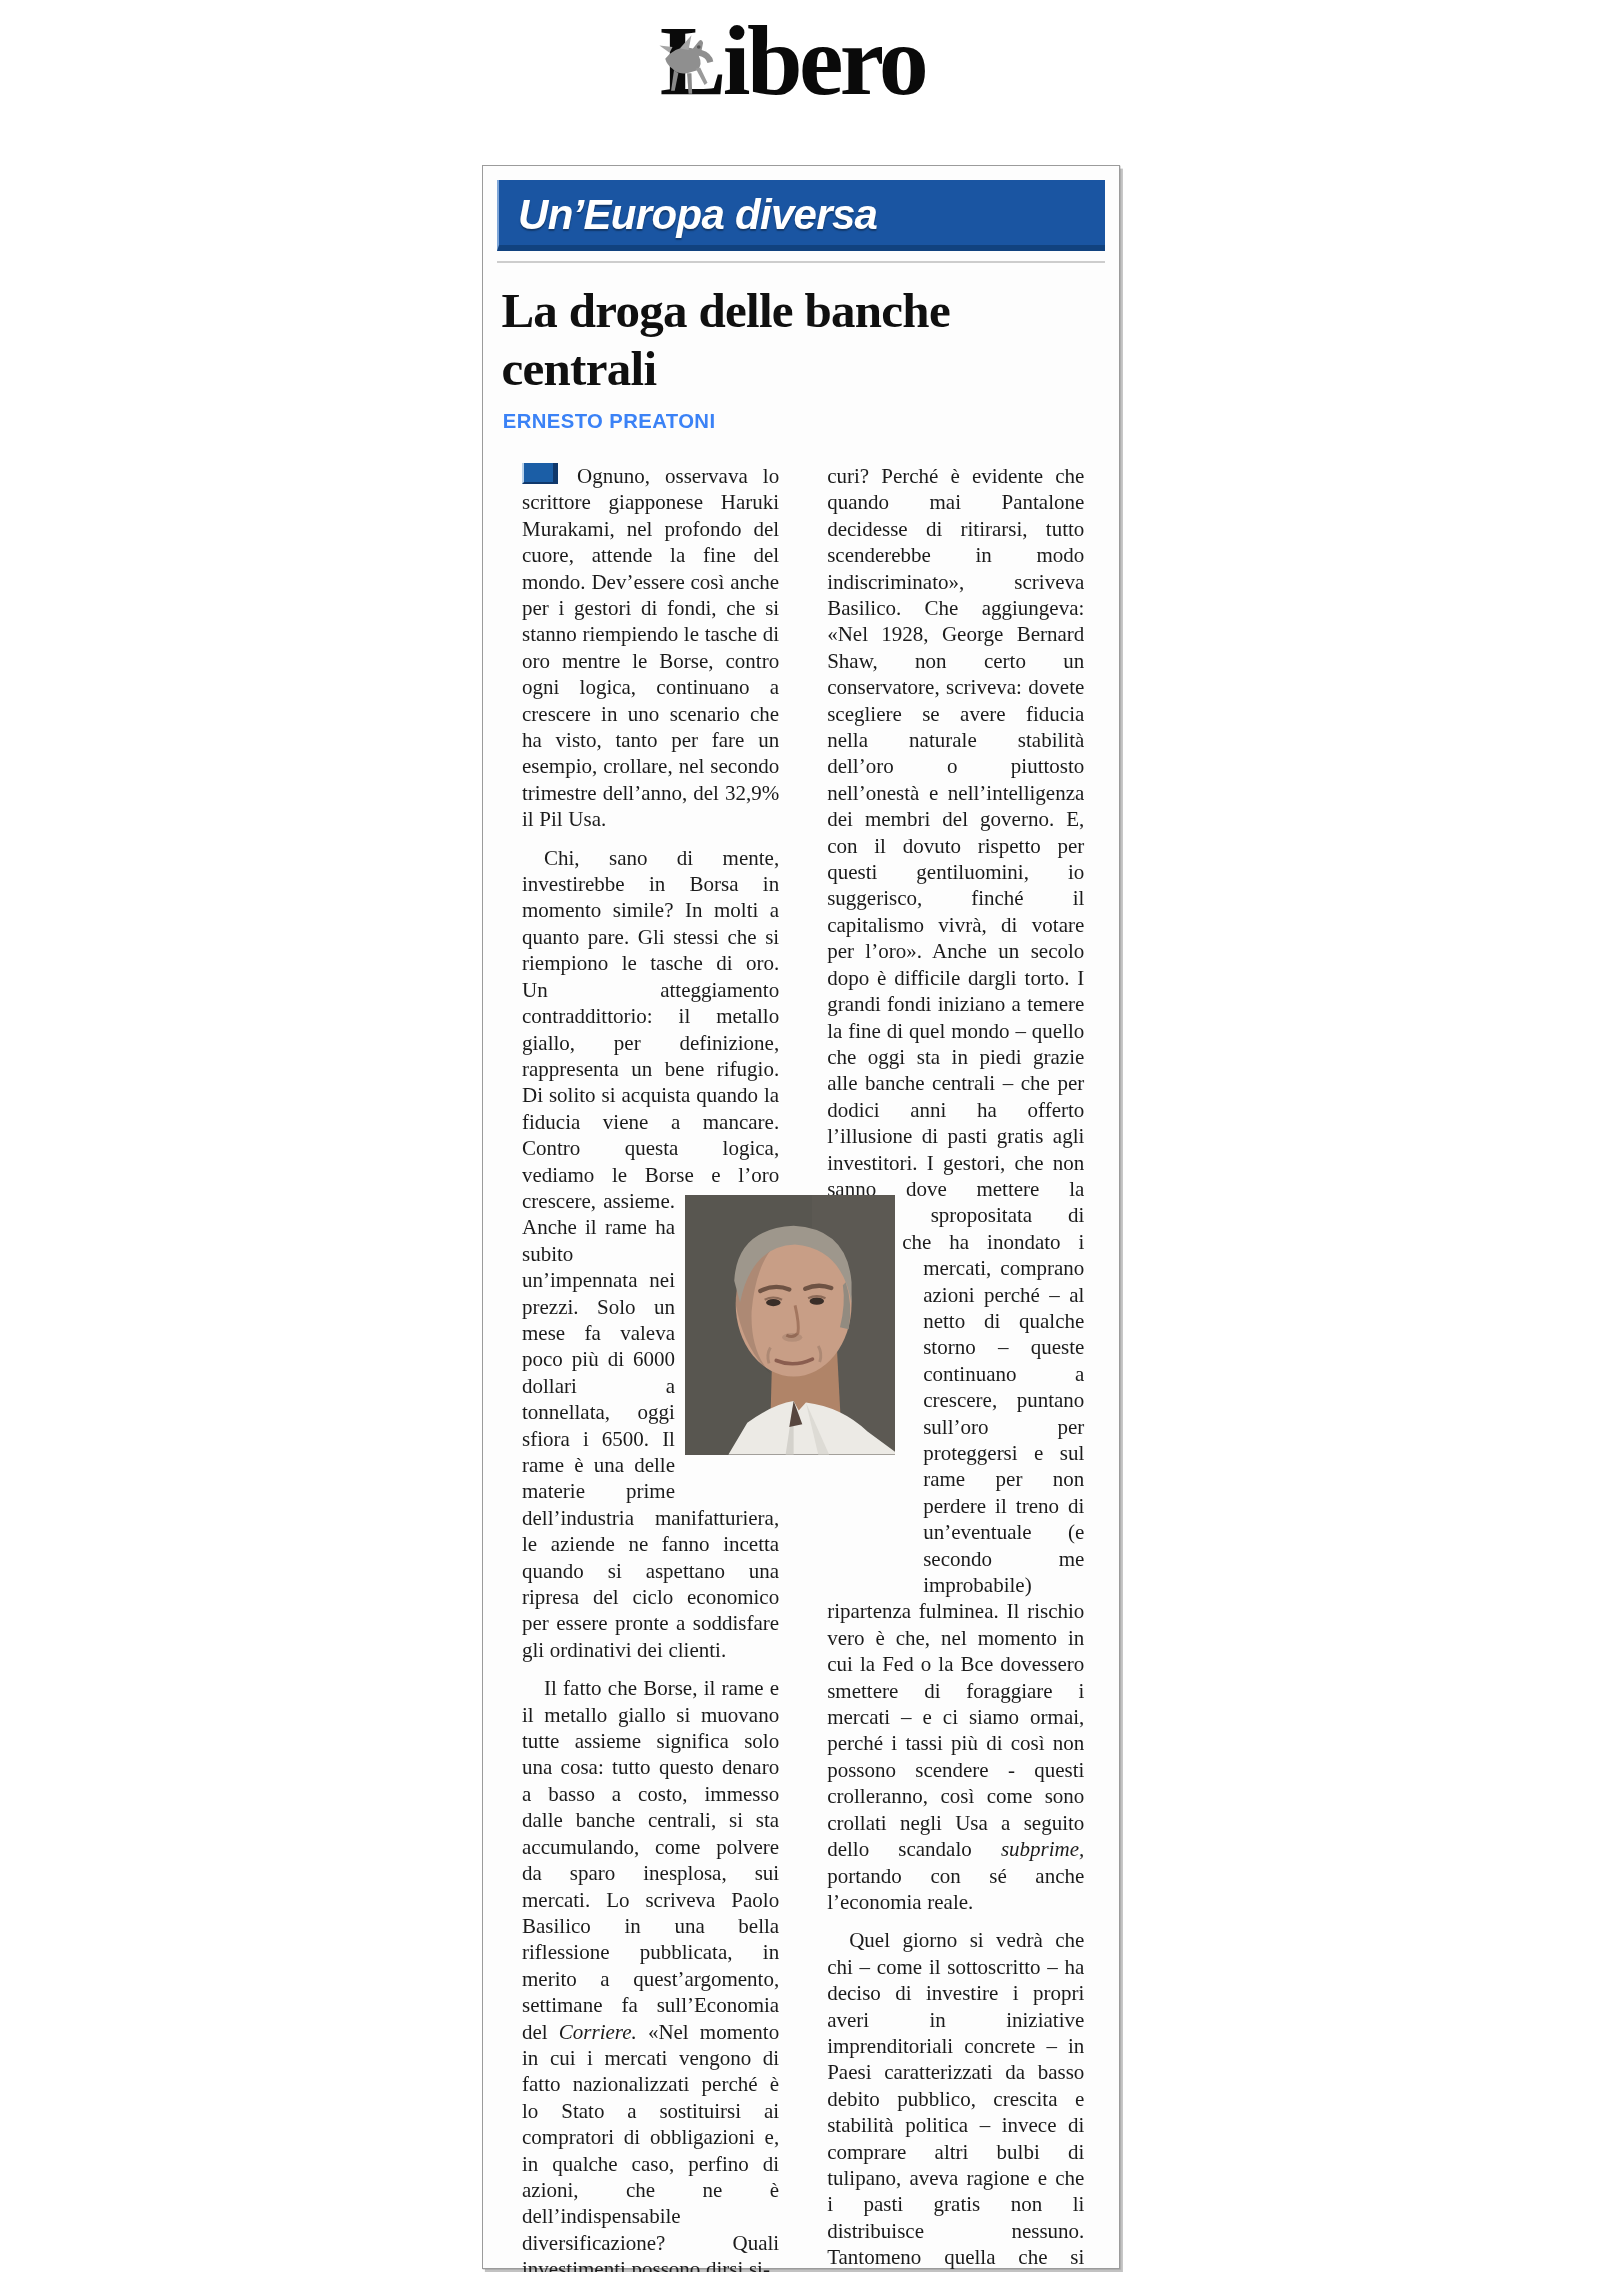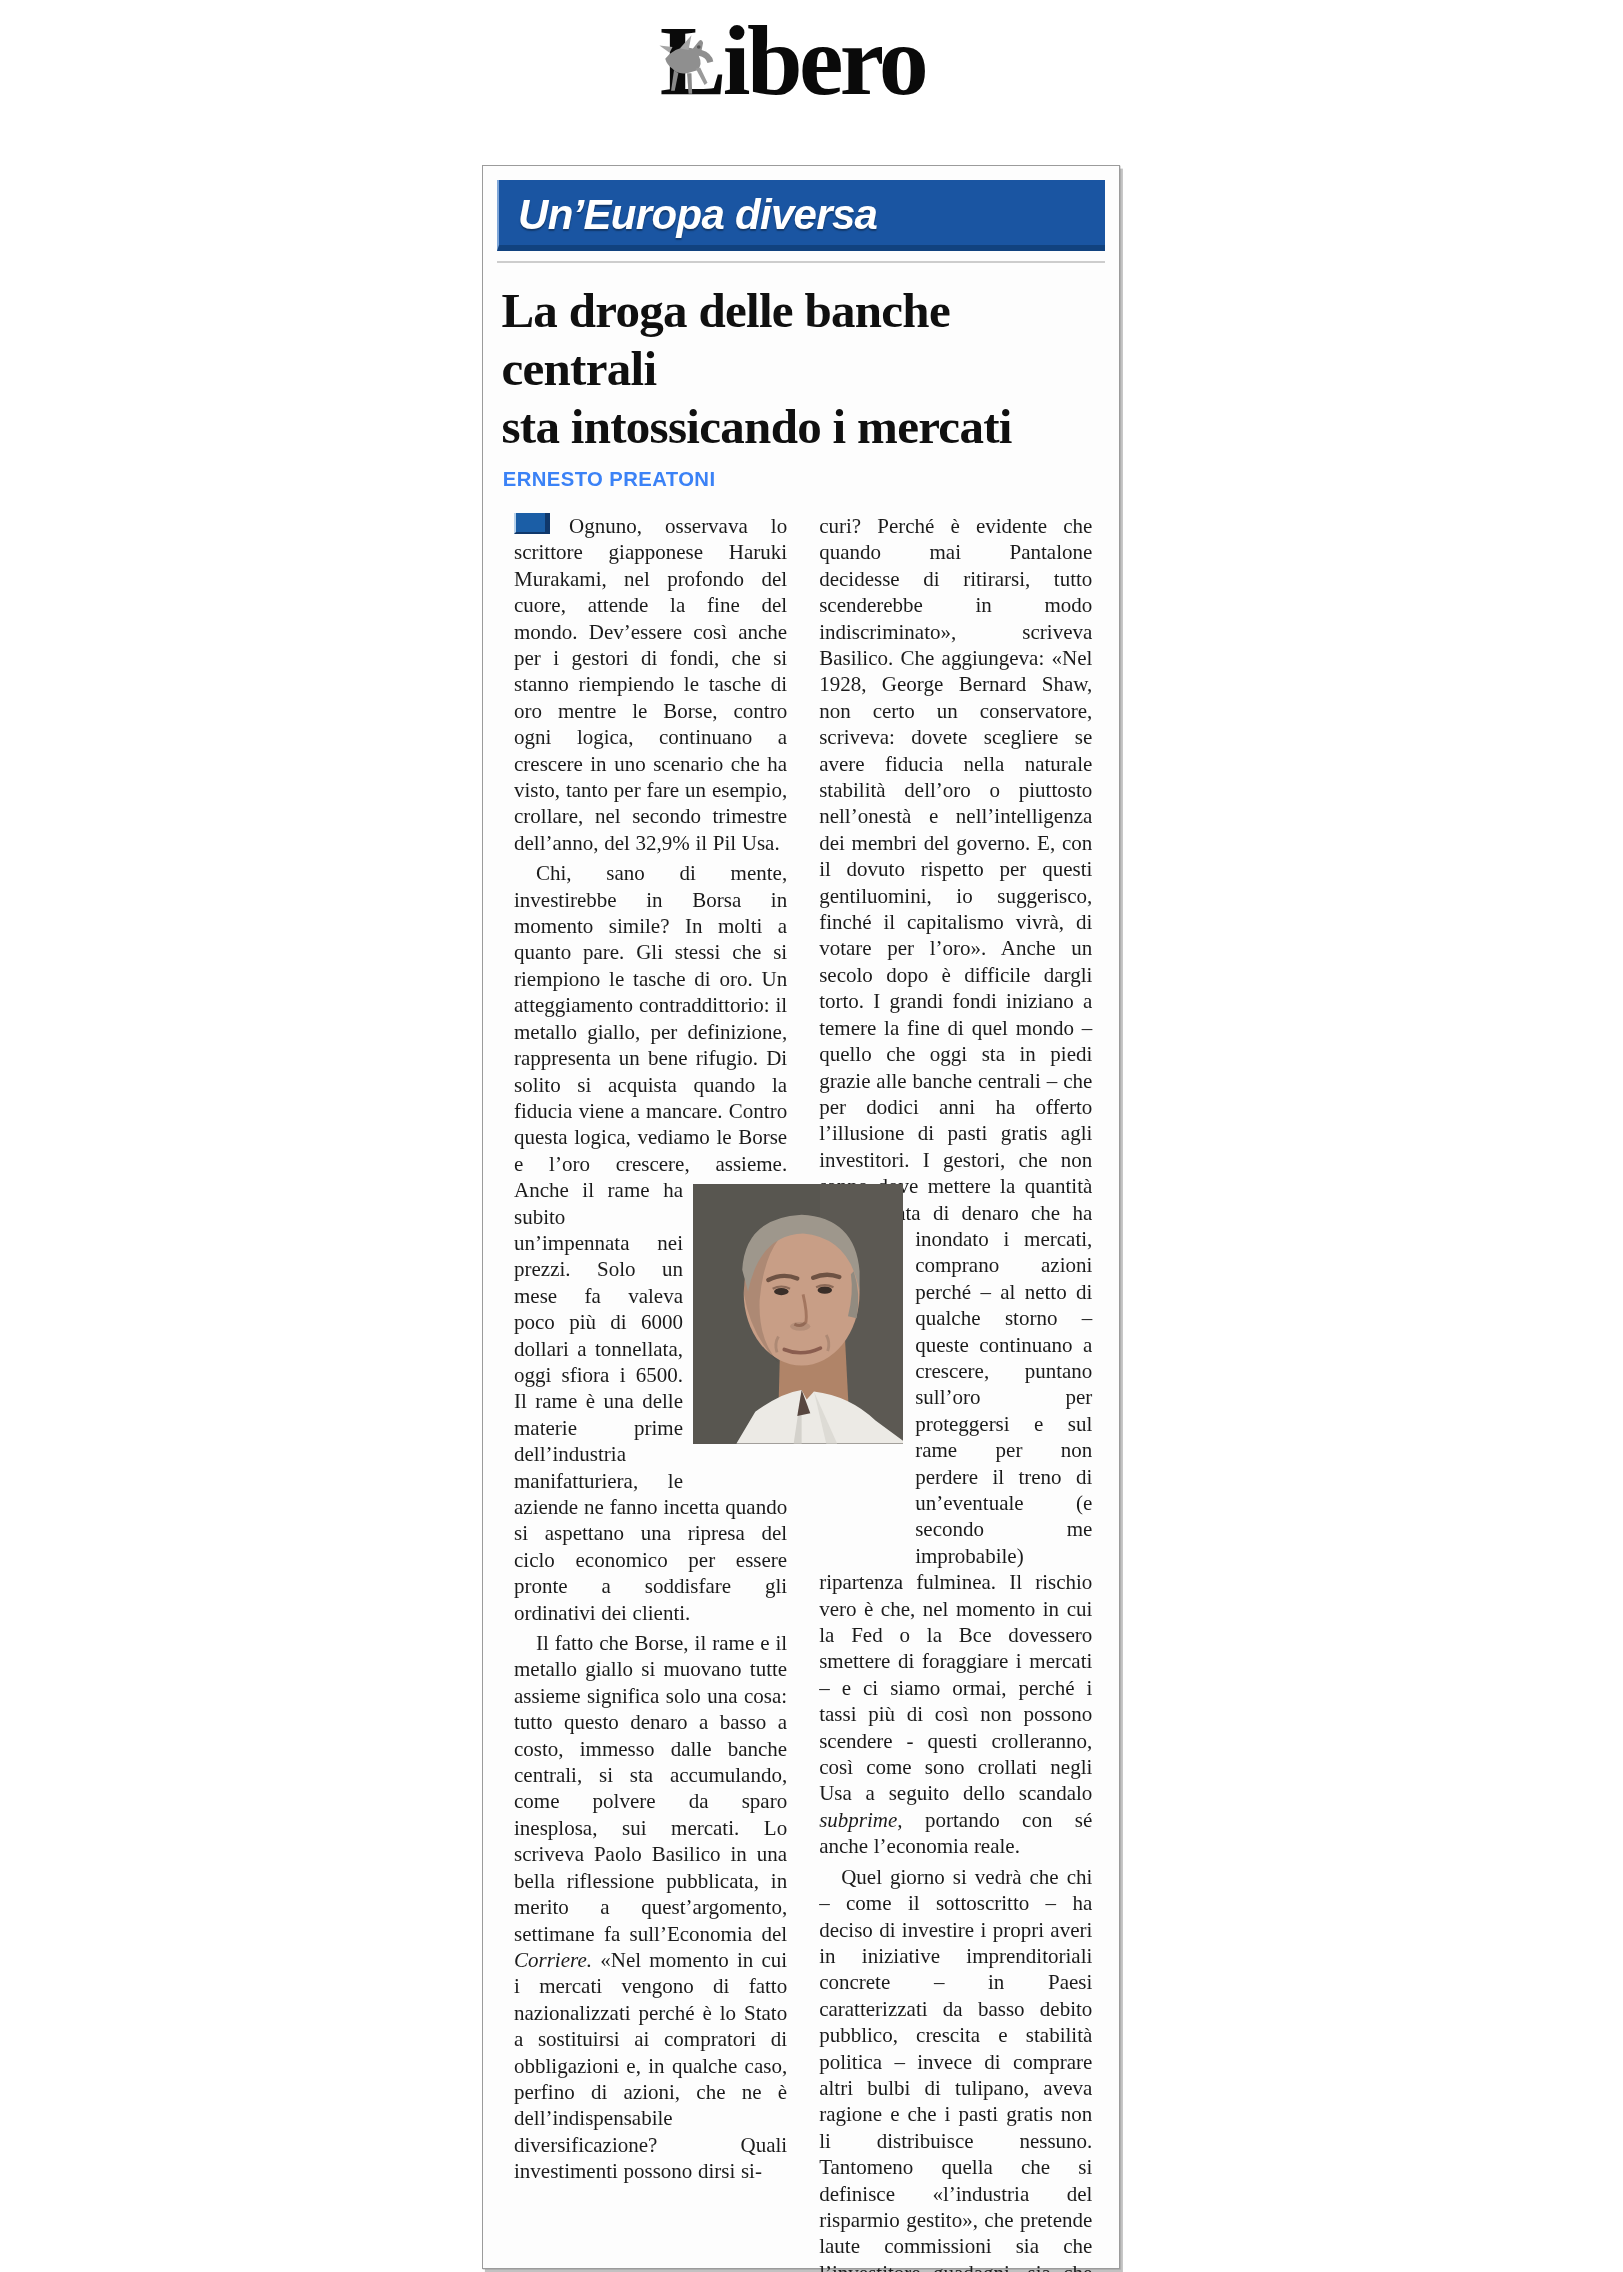--- a/index.html
+++ b/index.html
@@ -51,21 +51,21 @@
   
   .cols{
     margin-top:19px;display:flex;gap:24px;position:relative;
     padding:0 8.7px 0 13px;
   }
   .col{
     flex:1;min-width:0;
     text-align:justify;font-size:21px;line-height:26.4px;
     hyphens:auto;-webkit-hyphens:auto;word-spacing:0.4px;
   }
-  .col p{margin:4px;}
+  .col p{margin:12px;}
   .col p.ind{text-indent:22px;}
 
   .bullet{
     display:inline-block;width:29px;height:19px;background:#1b5ea6;
     border-left:2.9px solid #b9d2ea;border-right:5.1px solid #10386b;
     border-bottom:2.2px solid #10386b;margin-right:19px;vertical-align:-1.5px;
   }
 
   .photo{
     float:right;width:210px;height:260px;
@@ -97,21 +97,20 @@
   </div>
 </header>
 
 <article class="article-box">
 
   <div class="kicker">Un’Europa diversa</div>
   <div class="top-rule"></div>
 
   <h1 class="headline">
     <div>La droga delle banche centrali</div>
-    <div>sta intossicando i mercati</div>
   </h1>
 
   <div class="byline">ERNESTO PREATONI</div>
 
   <div class="cols">
 
     <div class="col">
       <p><span class="bullet"></span><span>Ognuno, osservava lo scrittore giapponese Haruki Murakami, nel profondo del cuore, attende la fine del mondo. Dev’essere così anche per i gestori di fondi, che si stanno riempiendo le tasche di oro mentre le Borse, contro ogni logica, continuano a crescere in uno scenario che ha visto, tanto per fare un esempio, crollare, nel secondo trimestre dell’anno, del 32,9% il Pil Usa.</span></p>
 
       <p class="ind"><span>Chi, sano di mente, investirebbe in Borsa in momento simile? In molti a quanto pare. Gli stessi che si riempiono le tasche di oro. Un atteggiamento contraddittorio: il metallo giallo, per definizione, rappresenta un bene rifugio. Di solito si acquista quando la fiducia viene a mancare. Contro questa logica, vediamo le Borse e l’oro crescere, assieme.</span>

